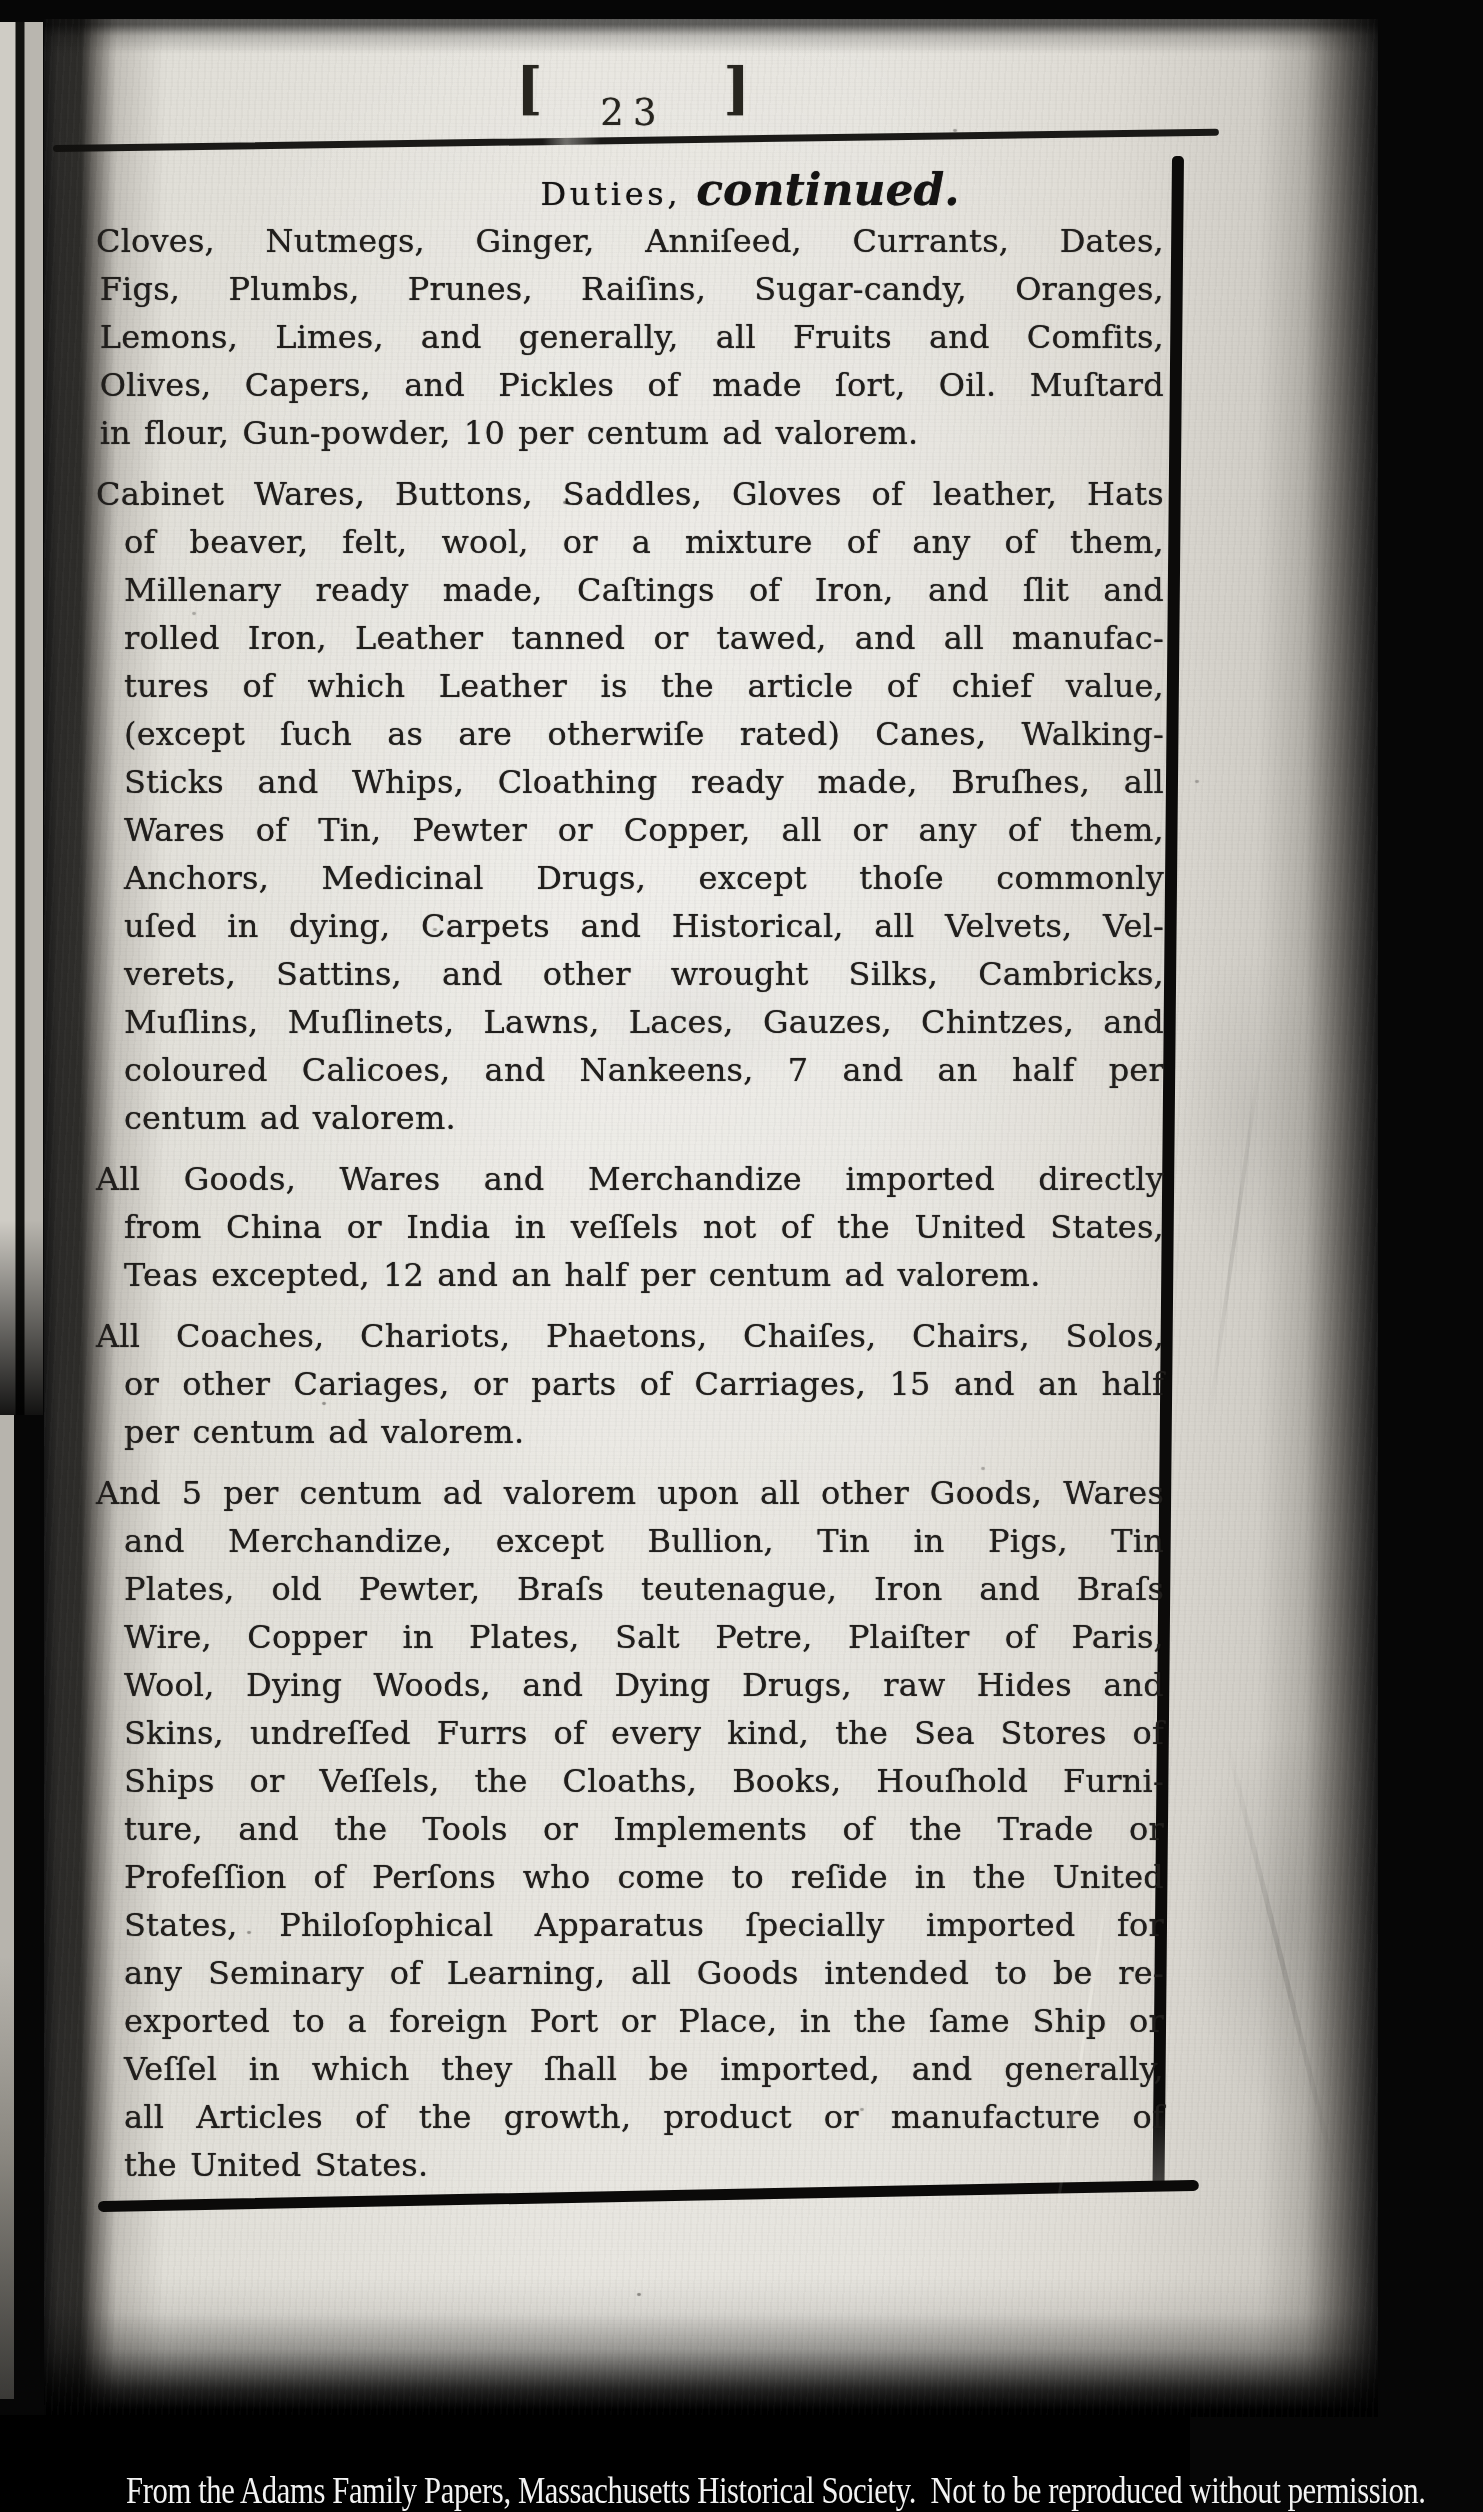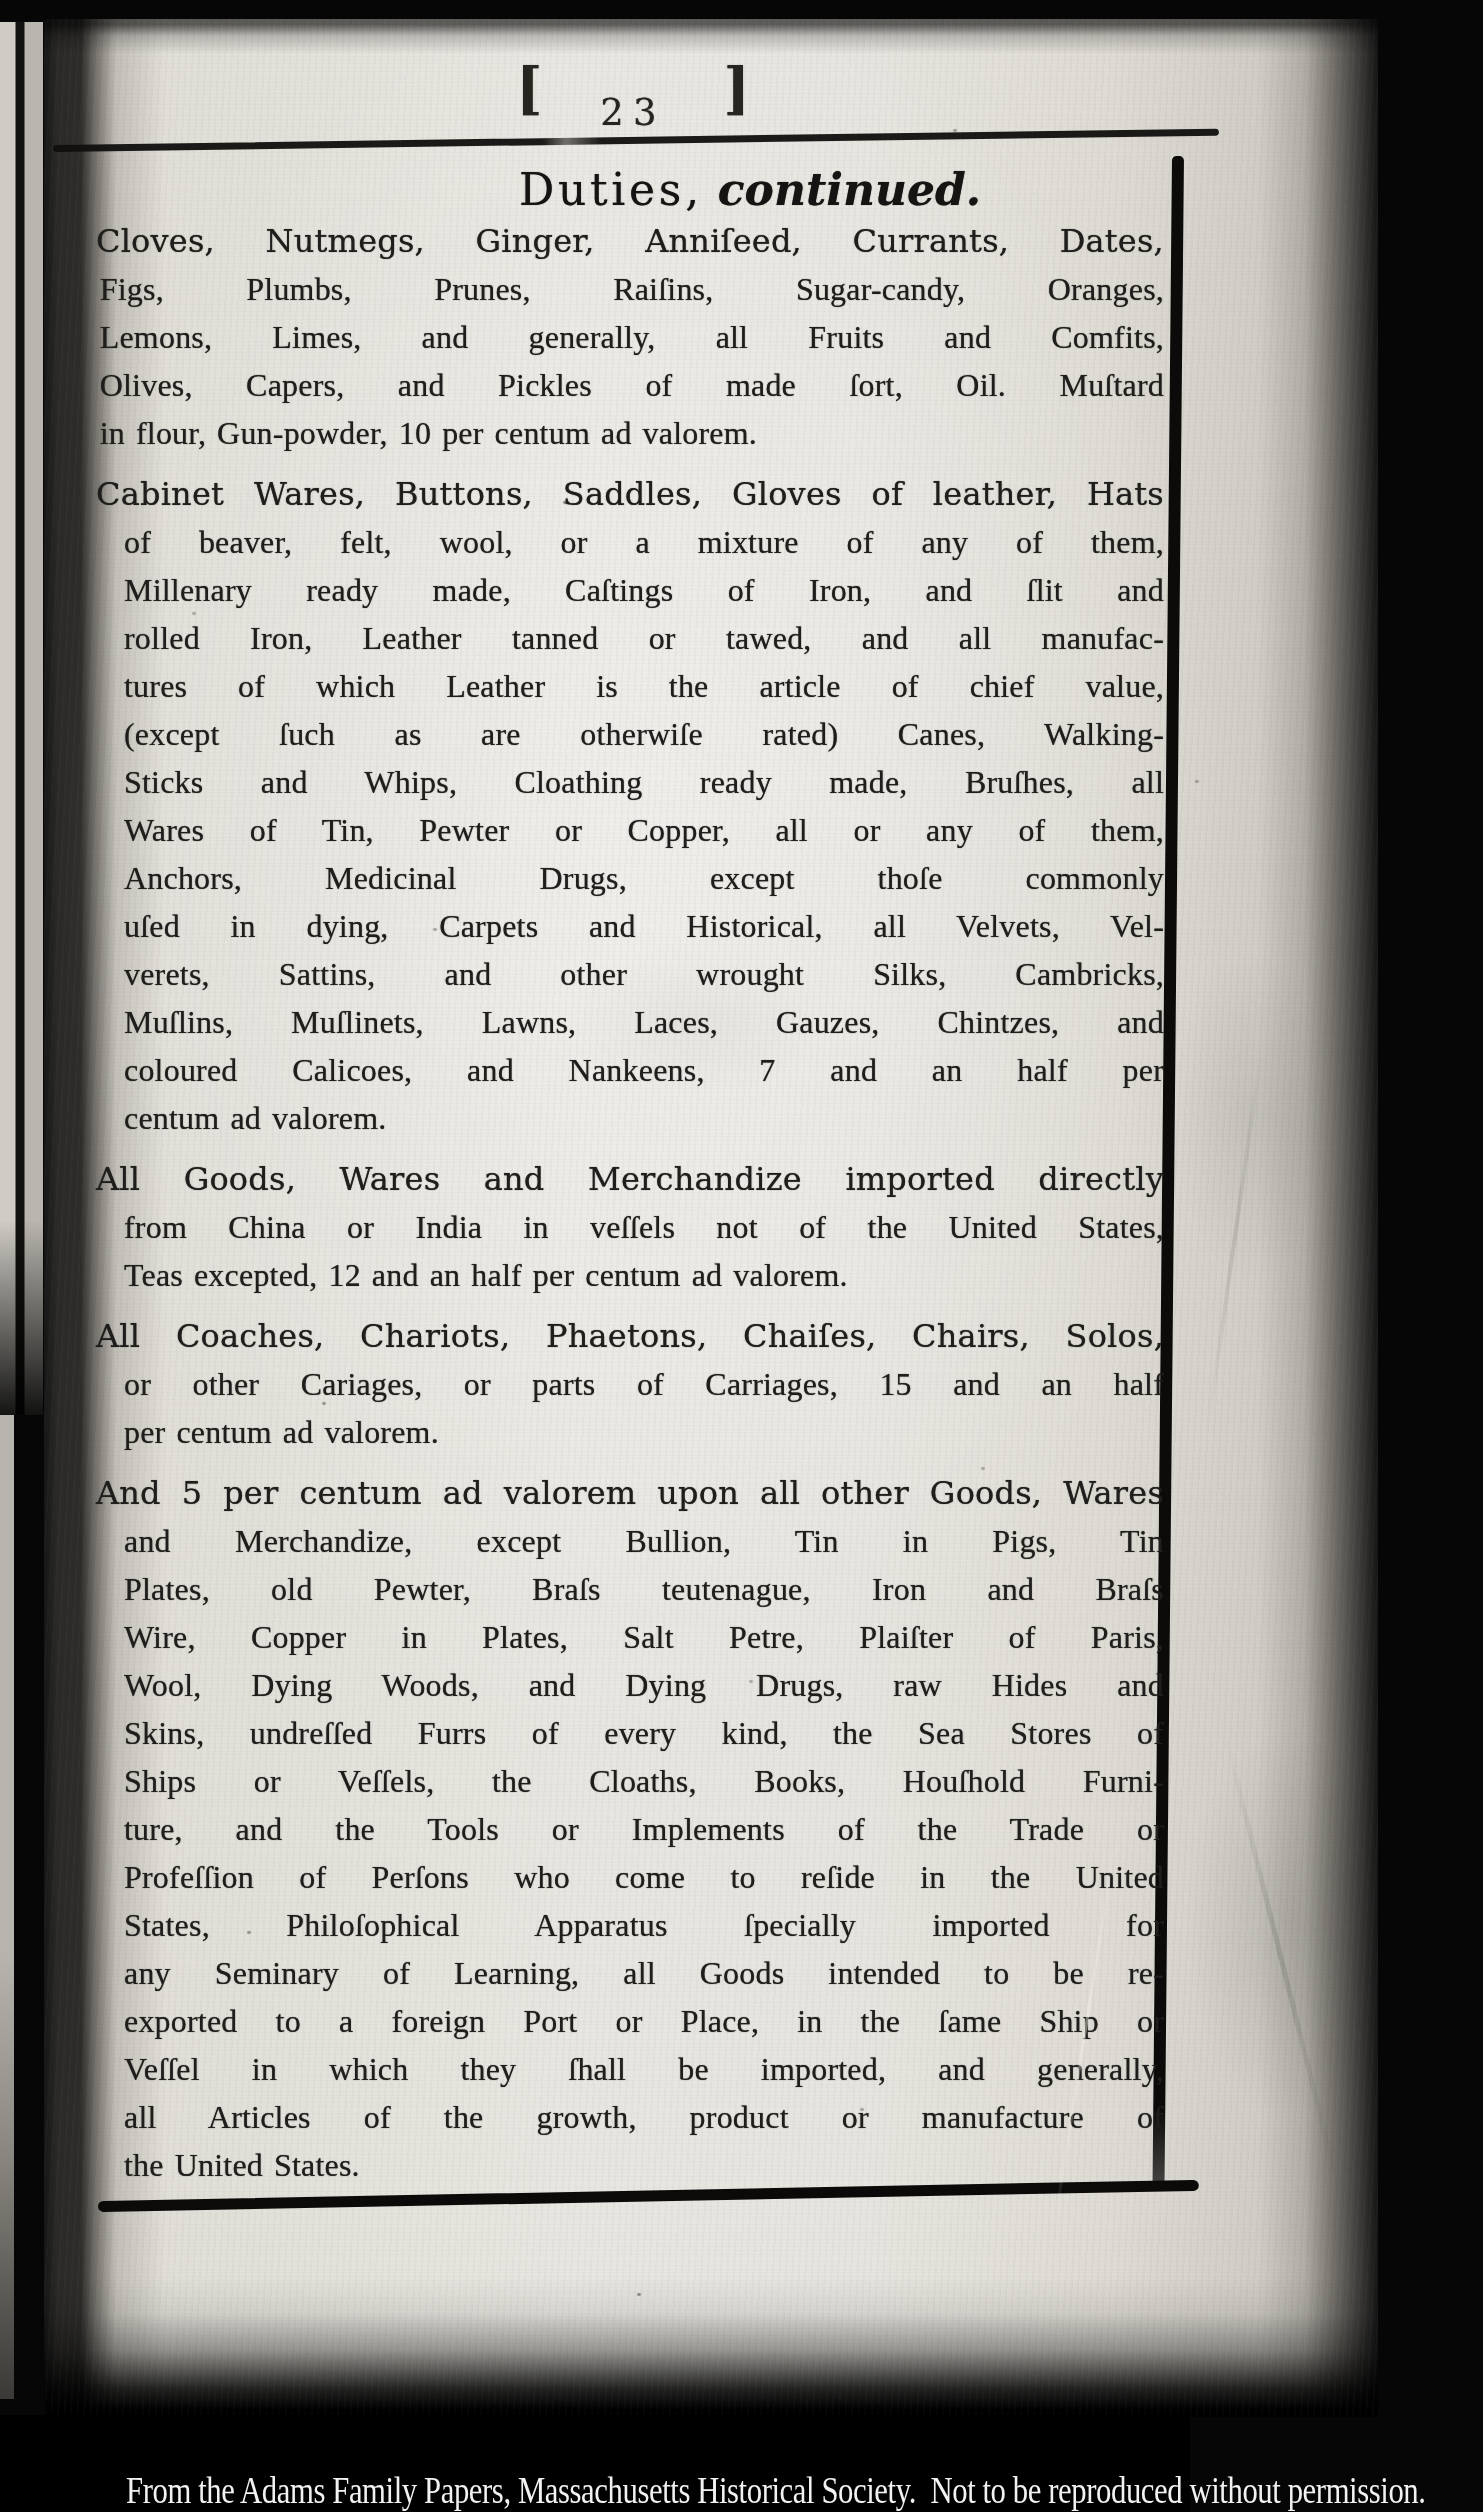--- a/index.html
+++ b/index.html
@@ -43,33 +43,33 @@
     border-radius:3.7px;transform:rotate(-0.8deg);transform-origin:left center;}
   .right-border{position:absolute;left:1128px;top:137px;width:12px;height:2034px;
     background:linear-gradient(180deg,#0c0b0a 0 96%,rgba(12,11,10,.7));
     transform:rotate(0.55deg);transform-origin:top center;border-radius:4.6px;}
   .bottom-border{position:absolute;left:54px;top:2182px;width:1101px;height:11px;
     background:#0b0a09;border-radius:6.5px;transform:rotate(-1.1deg);transform-origin:left center;}
 
   
   .doc-title{position:absolute;left:353px;top:145px;width:706px;text-align:center;
     color:#151413;white-space:nowrap;}
-  .t-roman{font-size:44px;letter-spacing:3.7px;text-shadow:0 0 0.9px rgba(20,19,17,.75);}
+  .t-roman{font-size:32px;letter-spacing:3.7px;text-shadow:0 0 0.9px rgba(20,19,17,.75);}
   .t-italic{font-size:44px;font-style:italic;font-weight:700;margin-left:15px;
     text-shadow:0 0 0.9px rgba(20,19,17,.75);}
 
   
   .duties-text{position:absolute;left:52px;top:198px;width:1068px;color:#201e1c;
     font-size:32px;line-height:48px;letter-spacing:0.2px;word-spacing:2.8px;
     text-shadow:0 0 1px rgba(28,26,23,.8);}
   .para{margin:0 0 13px 0;}
   .para:last-child{margin-bottom:15px;}
   .line{text-align:justify;text-align-last:justify;text-justify:inter-word;}
   .line.lastline{text-align-last:left;}
-  .line.cont{padding-left:28px;font-family:Liberation Serif, serif;}
+  .line.cont{padding-left:28px;}
   .para.first .line.cont{padding-left:3.7px;}
 
   
   .specks{position:absolute;left:0;top:0;width:1.9px;height:1.9px;border-radius:50%;
     box-shadow:520px 483px 0.9px 0.9px rgba(30,28,25,.5),279px 1384px 0.9px 0.9px rgba(30,28,25,.4),
       910px 111px 0.9px 0.9px rgba(30,28,25,.35),1049px 279px 0.9px 0.9px rgba(30,28,25,.3),
       204px 1913px 0.9px 0.9px rgba(30,28,25,.4),706px 1662px 0.9px 0.9px rgba(30,28,25,.3),
       390px 910px 0.9px 0.9px rgba(30,28,25,.35),817px 2090px 0.9px 0.9px rgba(30,28,25,.35),
       938px 1449px 0.9px 0.9px rgba(30,28,25,.3),594px 2275px 0.9px 0.9px rgba(30,28,25,.45),
       149px 594px 0.9px 0.9px rgba(30,28,25,.3),1152px 762px 0.9px 0.9px rgba(30,28,25,.3);}

